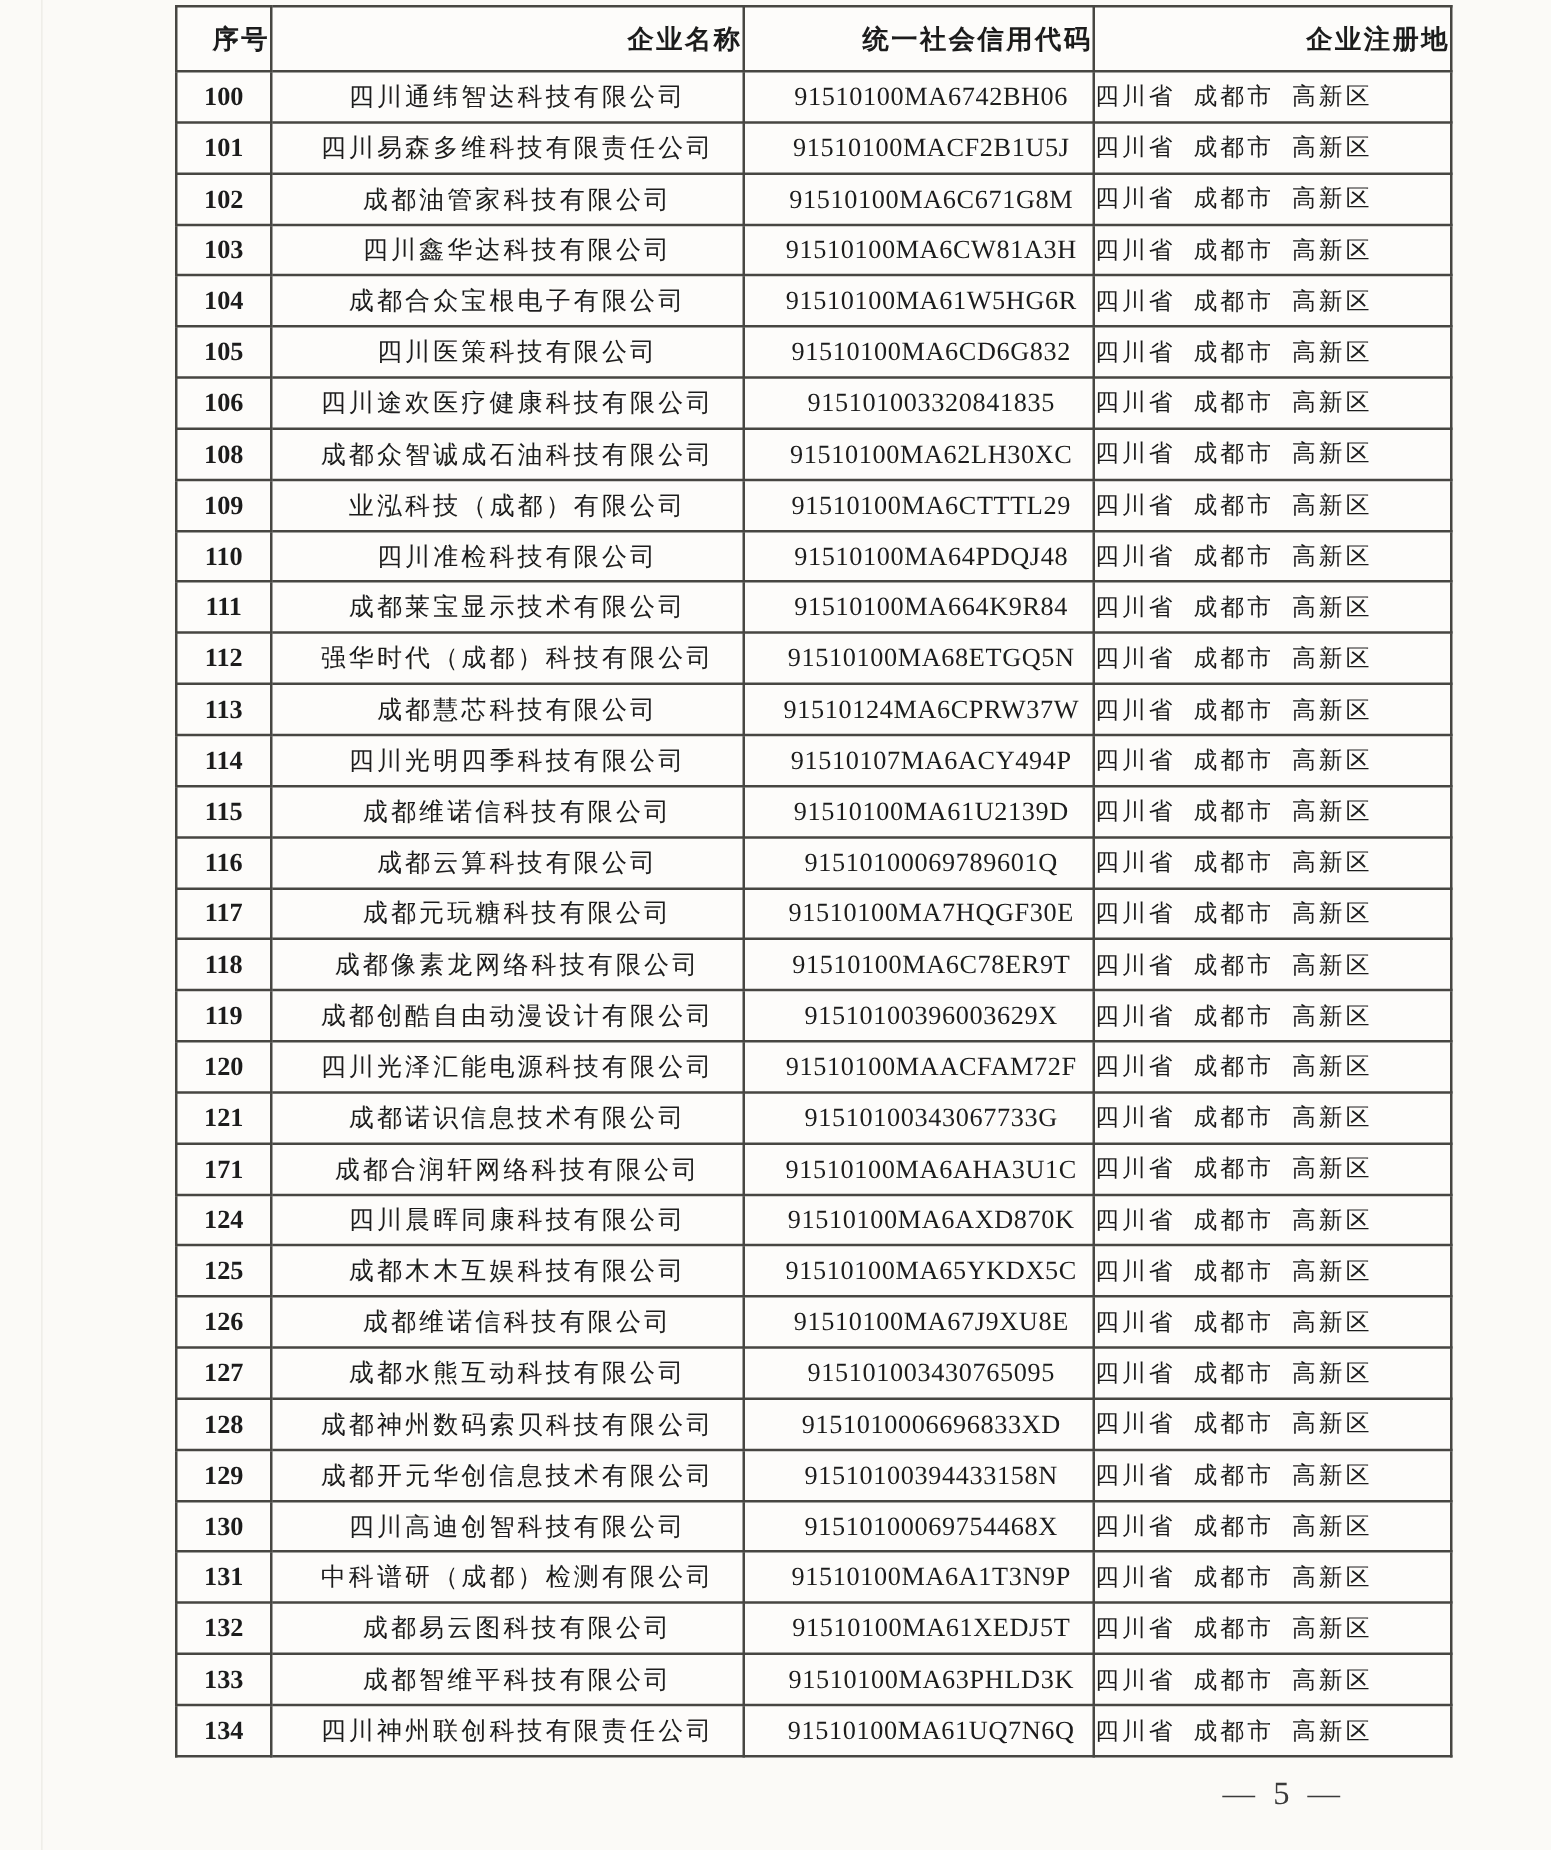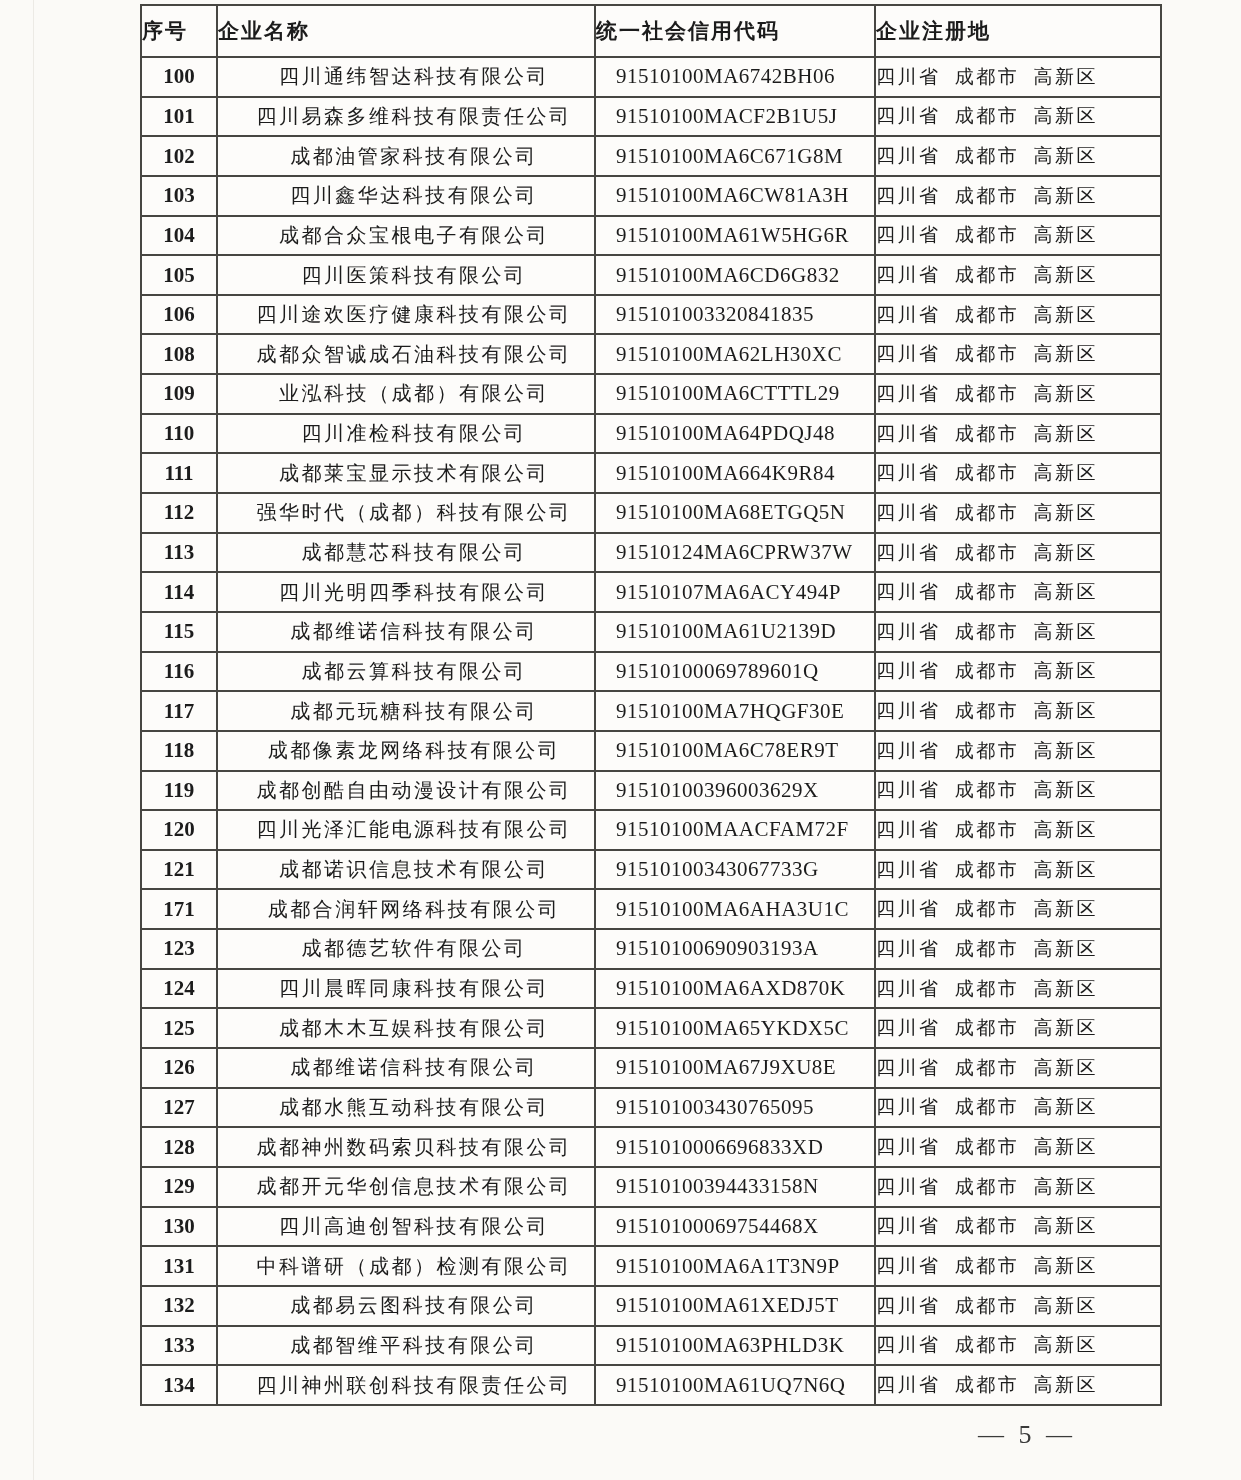--- a/index.html
+++ b/index.html
@@ -41,36 +41,36 @@
     border: 2px solid #474642;
     padding: 0;
     vertical-align: middle;
     overflow: hidden;
     white-space: nowrap;
   }
   .doc-table thead th {
     height: 50px;
     font-size: 21px;
     font-weight: 600;
-    text-align: left;
+    text-align: right;
     letter-spacing: 2px;
   }
   td.cell-no {
     text-align: center;
     font-size: 21px;
     font-weight: bold;
   }
   td.cell-name {
     text-align: center;
     padding-left: 16px;
     font-size: 20px;
     letter-spacing: 2.5px;
   }
   td.cell-code {
-    text-align: left;
+    text-align: center;
     padding-left: 20px;
     font-size: 21px;
     letter-spacing: 0.5px;
   }
   td.cell-loc {
     text-align: left;
     font-size: 19px;
     letter-spacing: 2.5px;
     word-spacing: 7px;
   }
@@ -232,26 +232,20 @@
       <td class="cell-code">91510100343067733G</td>
       <td class="cell-loc">四川省 成都市 高新区</td>
     </tr>
       <tr>
       <td class="cell-no">171</td>
       <td class="cell-name">成都合润轩网络科技有限公司</td>
       <td class="cell-code">91510100MA6AHA3U1C</td>
       <td class="cell-loc">四川省 成都市 高新区</td>
     </tr>
       <tr>
-      <td class="cell-no">123</td>
-      <td class="cell-name">成都德艺软件有限公司</td>
-      <td class="cell-code">91510100690903193A</td>
-      <td class="cell-loc">四川省 成都市 高新区</td>
-    </tr>
-      <tr>
       <td class="cell-no">124</td>
       <td class="cell-name">四川晨晖同康科技有限公司</td>
       <td class="cell-code">91510100MA6AXD870K</td>
       <td class="cell-loc">四川省 成都市 高新区</td>
     </tr>
       <tr>
       <td class="cell-no">125</td>
       <td class="cell-name">成都木木互娱科技有限公司</td>
       <td class="cell-code">91510100MA65YKDX5C</td>
       <td class="cell-loc">四川省 成都市 高新区</td>

